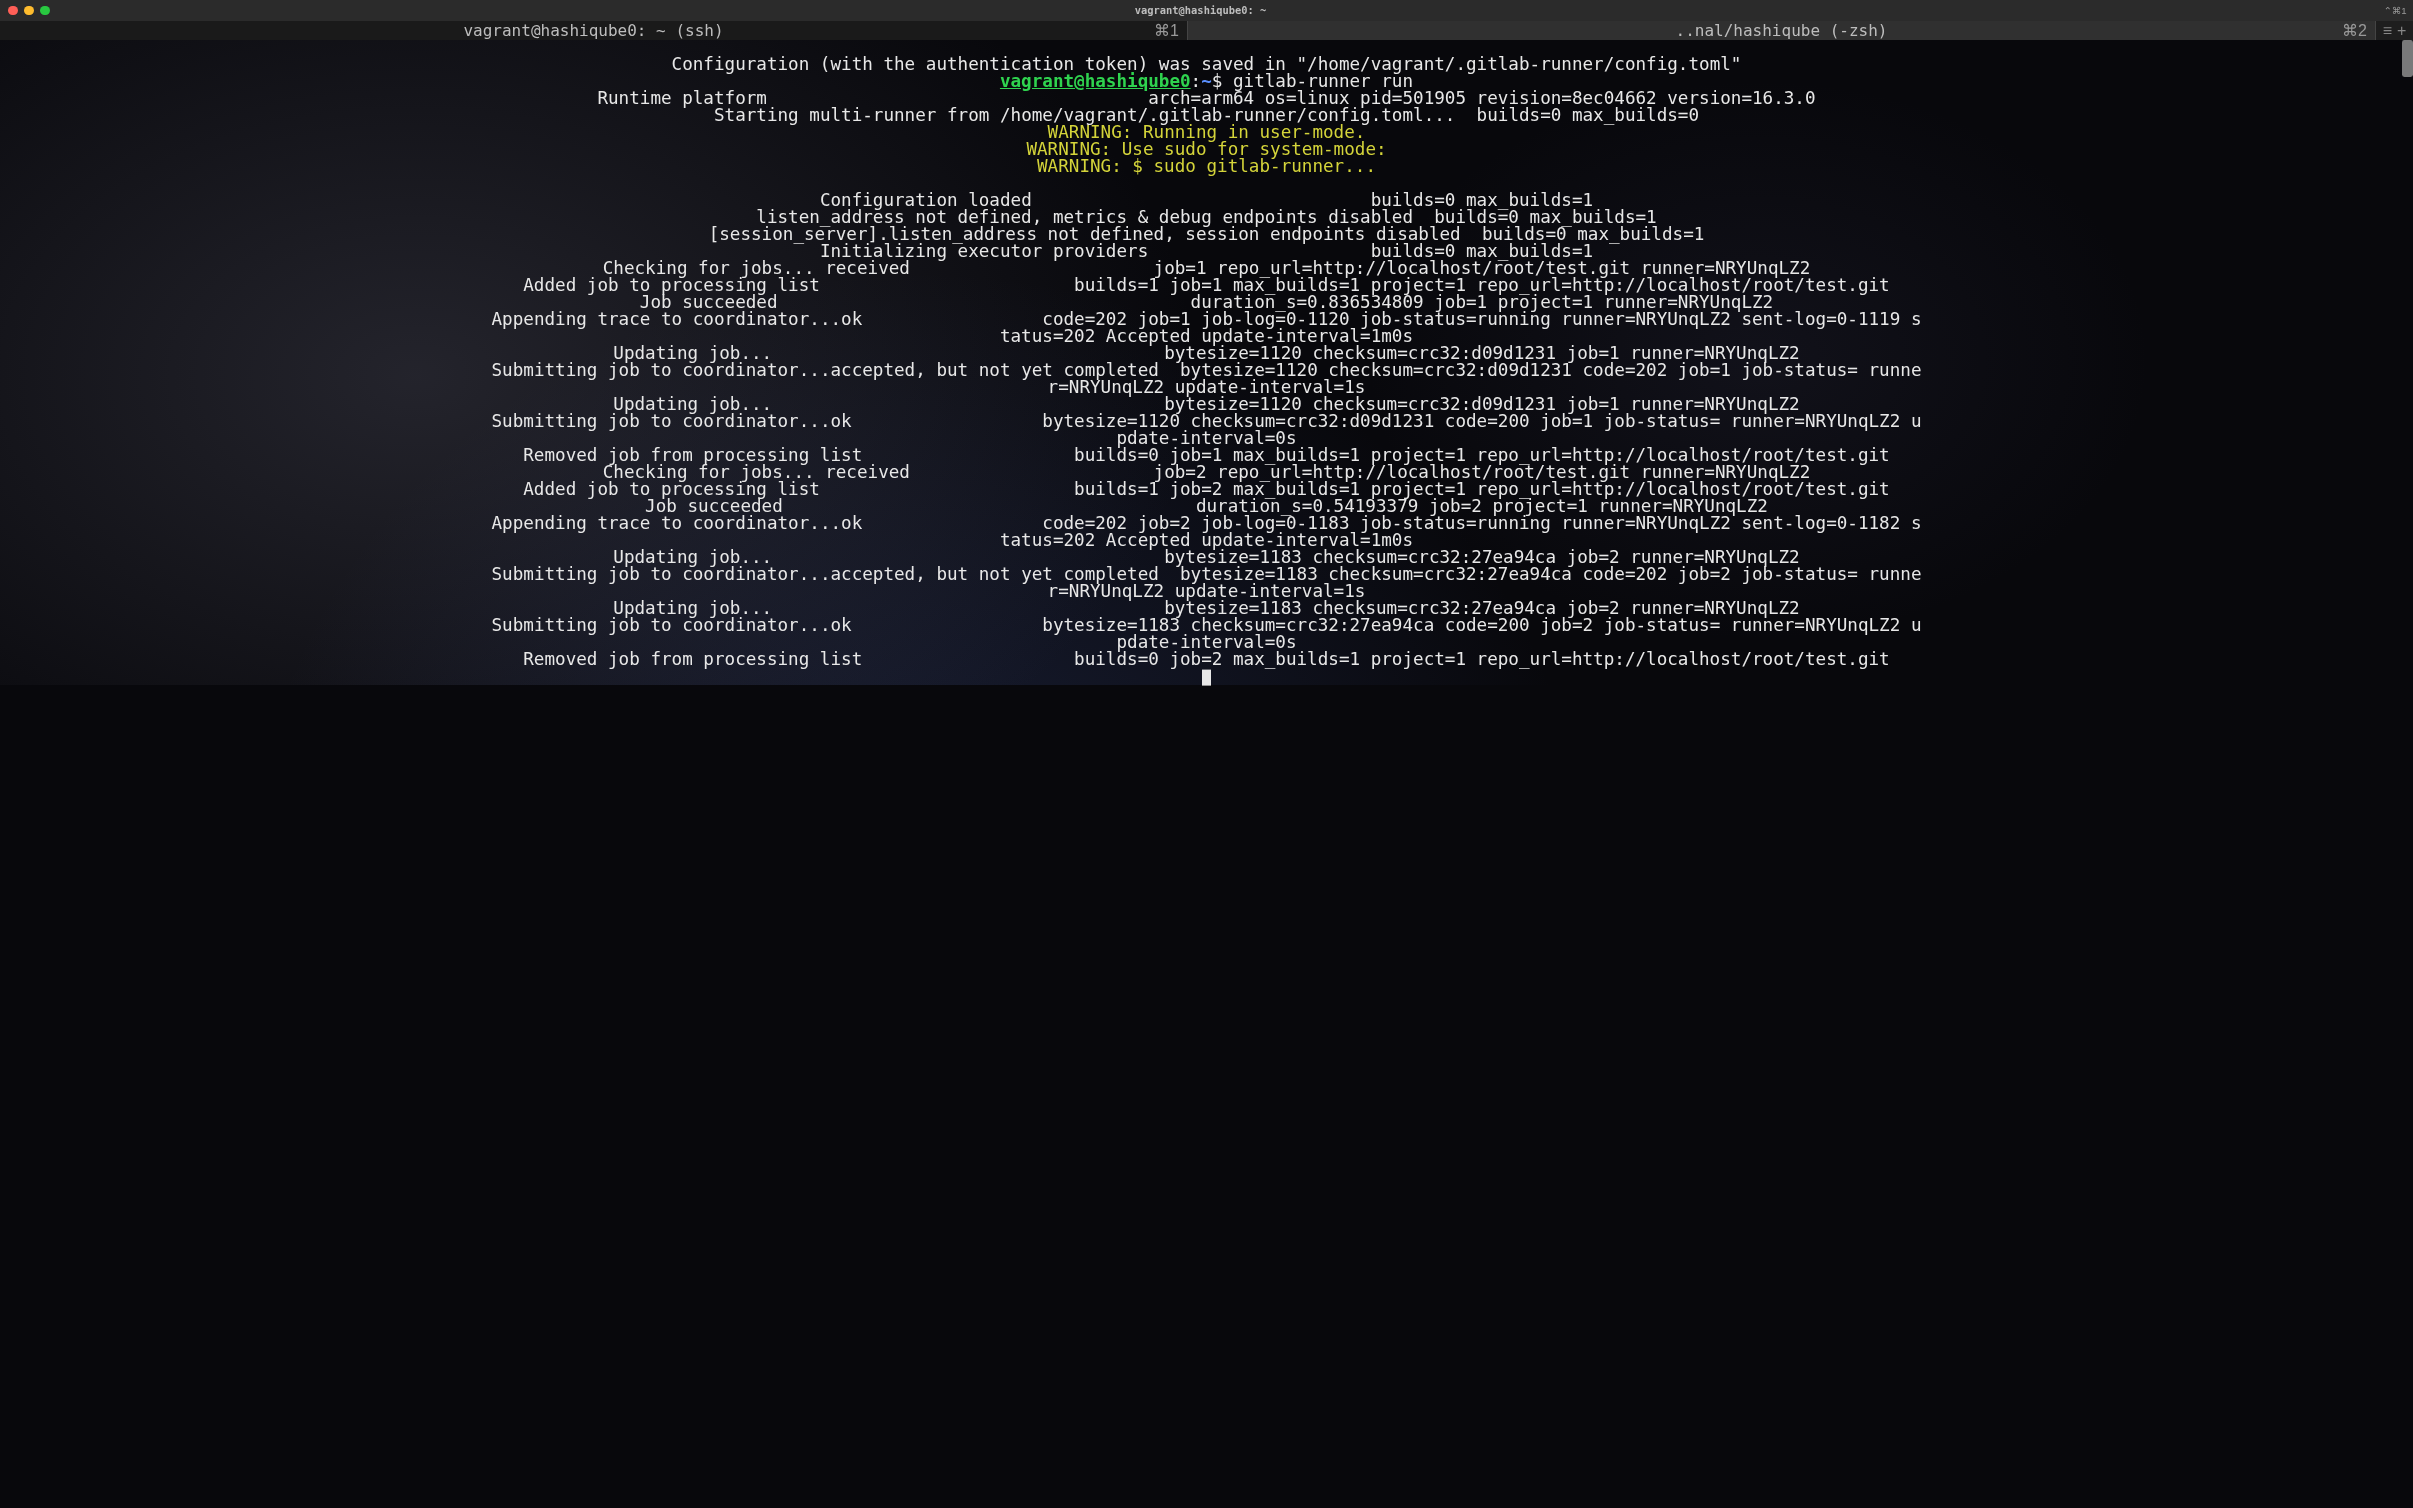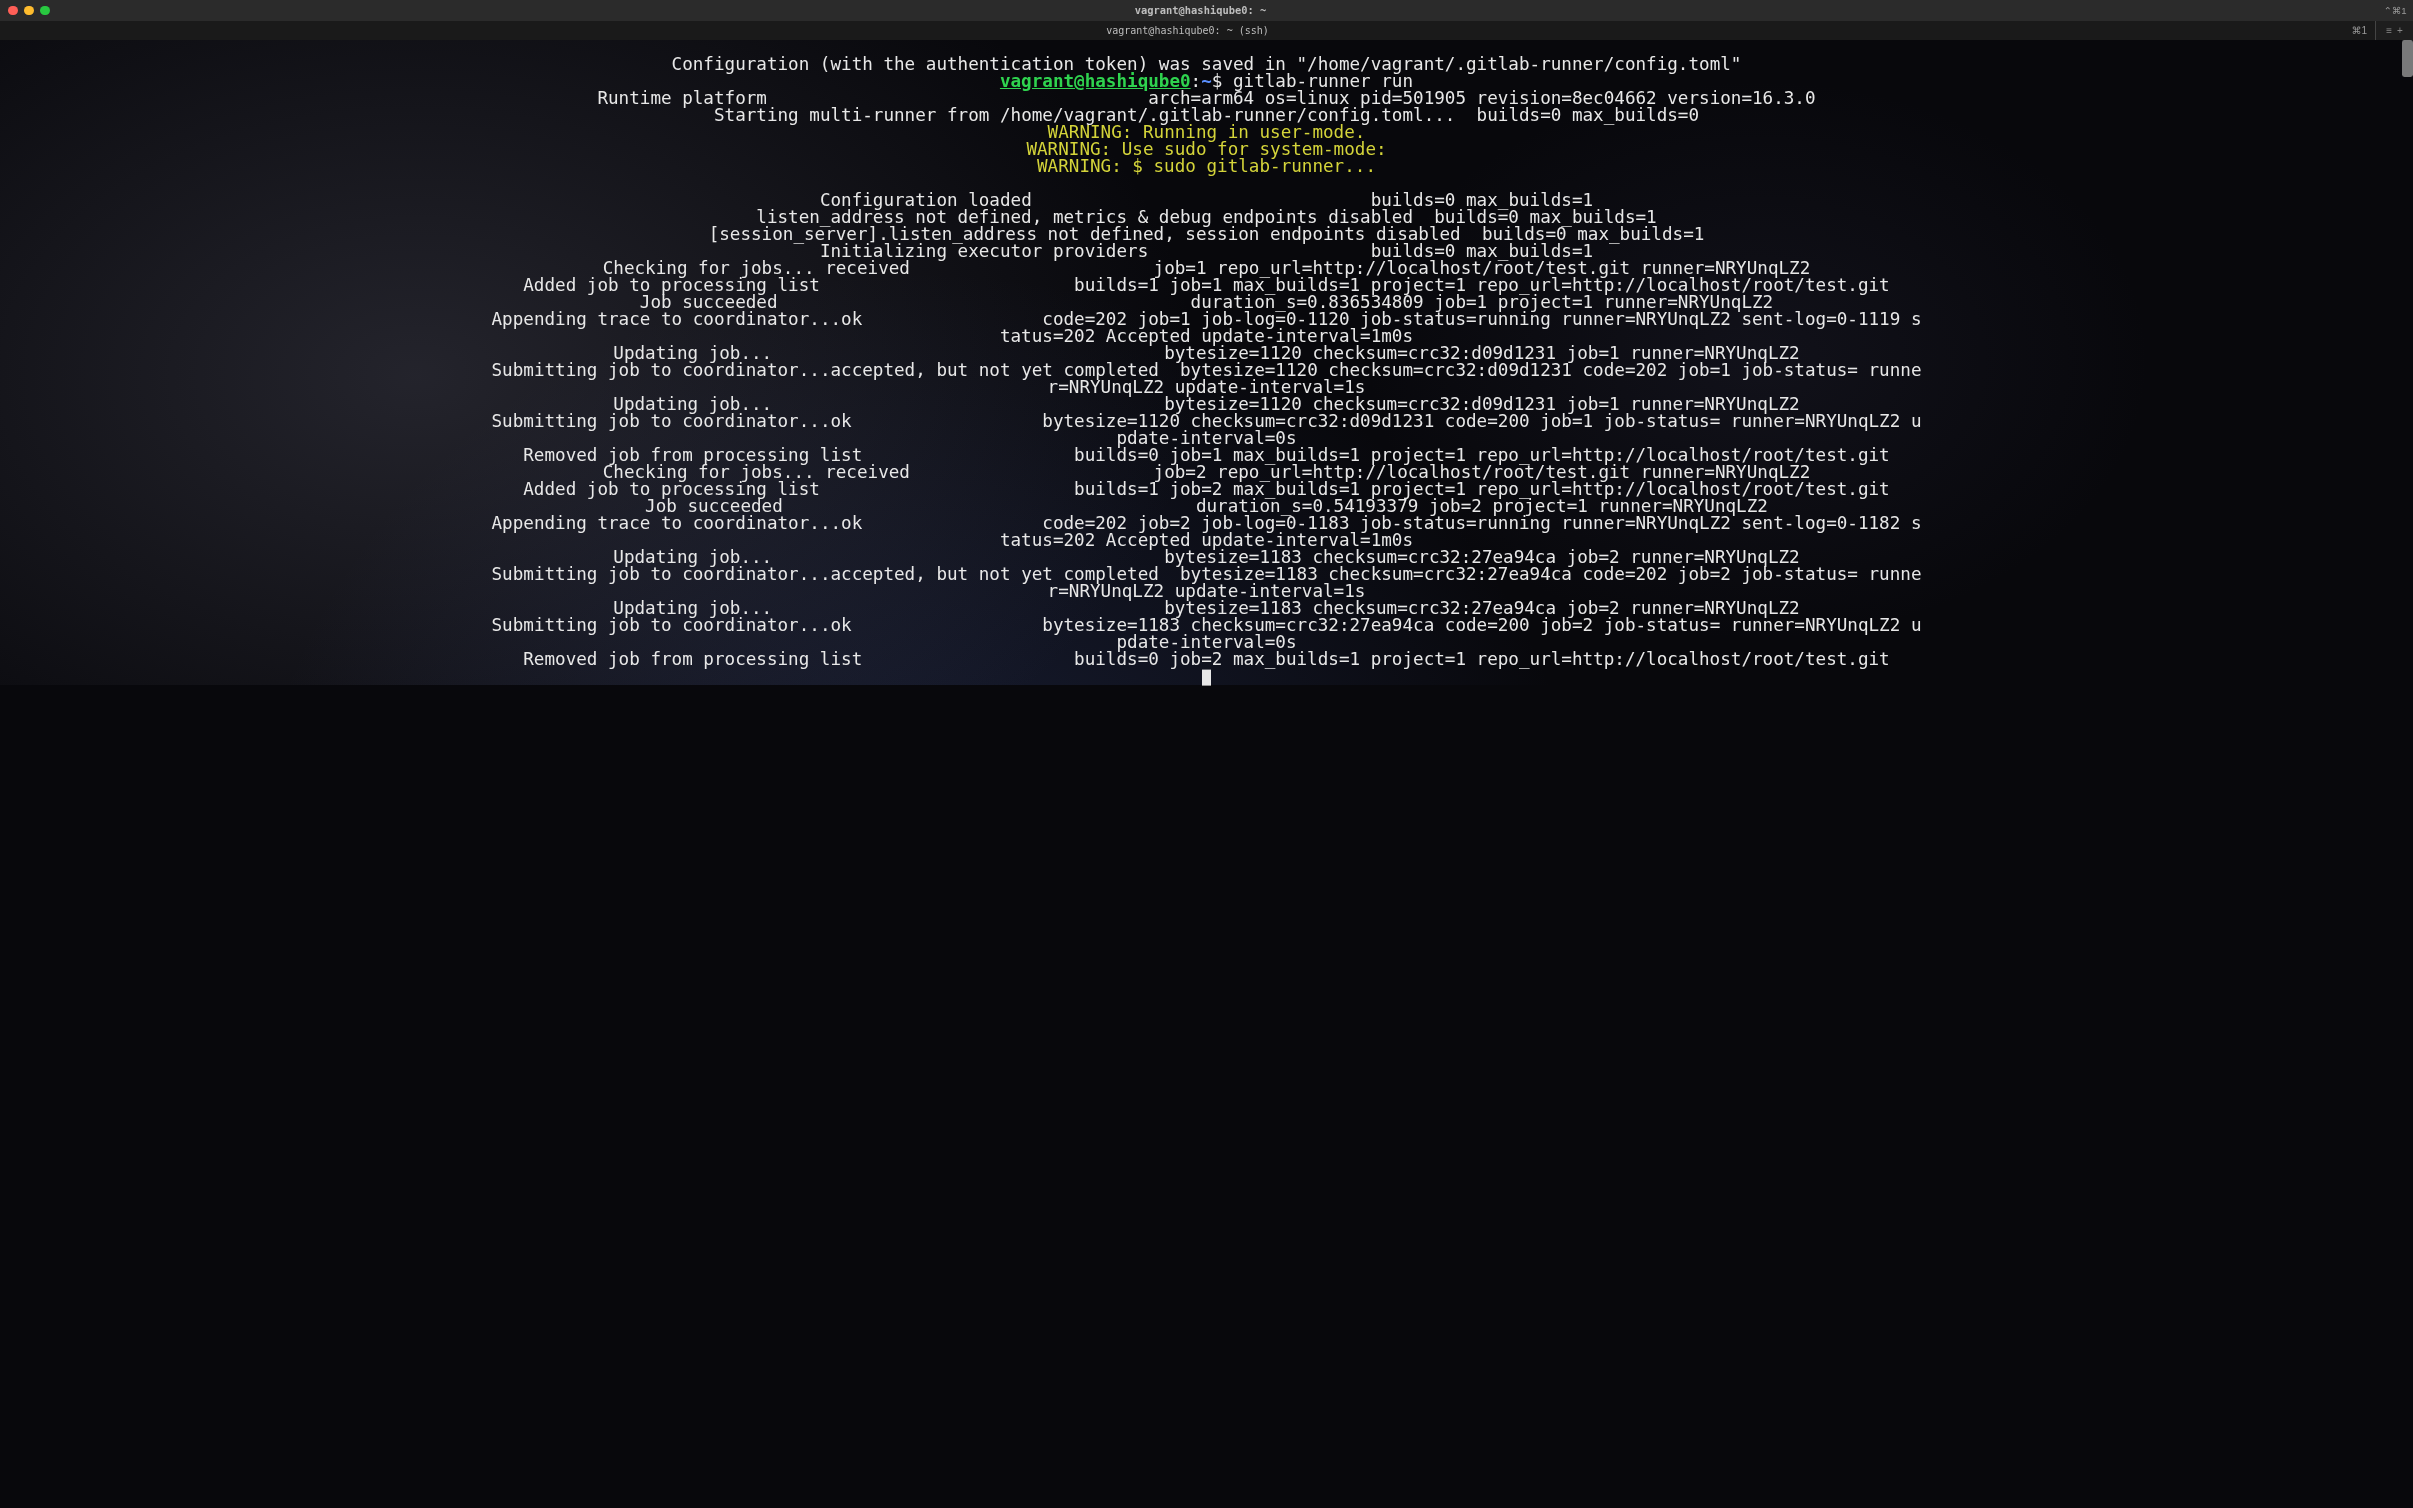--- a/index.html
+++ b/index.html
@@ -22,21 +22,21 @@
   
   .titlebar{height:21px;background:var(--bg-titlebar);display:flex;align-items:center;position:relative;font-size:10.4px;color:var(--fg-dim);}
   .traffic{display:flex;gap:6.4px;padding-left:8px;}
   .dot{width:9.6px;height:9.6px;border-radius:50%;}
   .d-red{background:var(--traffic-red);}
   .d-yel{background:var(--traffic-yellow);}
   .d-grn{background:var(--traffic-green);}
   .titlebar .title{position:absolute;left:0;right:12px;text-align:center;pointer-events:none;font-weight:600;}
   .titlebar .shortcut{position:absolute;right:6.4px;font-family:-apple-system,sans-serif;font-size:9.6px;color:#999;}
   
-  .tabbar{height:19px;background:var(--bg-tabbar);display:flex;align-items:stretch;font-size:10px;color:var(--fg-dim);}
+  .tabbar{height:19px;background:var(--bg-tabbar);display:flex;align-items:stretch;font-size:16px;color:var(--fg-dim);}
   .tab{flex:1;display:flex;align-items:center;justify-content:center;position:relative;border-right:0.8px solid var(--tab-border);background:var(--bg-tab-inactive);cursor:pointer;}
   .tab.active{background:var(--bg-tab-active);}
   .tab .sc{position:absolute;right:8px;font-family:-apple-system,sans-serif;color:#999;}
   .tabbar .trail{width:37px;display:flex;align-items:center;justify-content:center;gap:4.8px;color:#888;font-family:-apple-system,sans-serif;}
   .trail span{cursor:pointer;}
   
   .term{padding:16px 2.4px 0 2.4px;white-space:pre;letter-spacing:0;position:relative;background:radial-gradient(ellipse 1119px 719px at 416px 336px,rgba(110,110,130,.27),transparent 70%),radial-gradient(ellipse 959px 879px at 919px 847px,rgba(70,90,160,.28),transparent 70%),radial-gradient(ellipse 559px 400px at 1758px 320px,rgba(60,60,90,.18),transparent 70%);text-align:center;}
   .line{line-height:17px;height:17px;}
   .prompt-user{color:var(--green);font-weight:bold;text-decoration:underline;}
   .prompt-colon{color:var(--fg);}
@@ -59,20 +59,24 @@
   </div>
   <div class="title">vagrant@hashiqube0: ~</div>
   <div class="shortcut">⌃⌘1</div>
 </div>
 
 <div class="tabbar">
   <div class="tab active">
     <span>vagrant@hashiqube0: ~ (ssh)</span>
     <span class="sc">⌘1</span>
   </div>
+  <div class="tab">
+    <span>..nal/hashiqube (-zsh)</span>
+    <span class="sc">⌘2</span>
+  </div>
   <div class="trail">
     <span>≡</span>
     <span>+</span>
   </div>
 </div>
 
 <div class="term" id="term"><div class="line">Configuration (with the authentication token) was saved in "/home/vagrant/.gitlab-runner/config.toml"</div><div class="line"><span class="prompt-user">vagrant@hashiqube0</span><span class="prompt-colon">:</span><span class="prompt-path">~</span><span class="prompt-sym">$ </span><span class="cmd">gitlab-runner run</span></div><div class="line">Runtime platform                                    arch=arm64 os=linux pid=501905 revision=8ec04662 version=16.3.0</div><div class="line">Starting multi-runner from /home/vagrant/.gitlab-runner/config.toml...  builds=0 max_builds=0</div><div class="line warn">WARNING: Running in user-mode.</div><div class="line warn">WARNING: Use sudo for system-mode:</div><div class="line warn">WARNING: $ sudo gitlab-runner...</div><div class="line"> </div><div class="line">Configuration loaded                                builds=0 max_builds=1</div><div class="line">listen_address not defined, metrics &amp; debug endpoints disabled  builds=0 max_builds=1</div><div class="line">[session_server].listen_address not defined, session endpoints disabled  builds=0 max_builds=1</div><div class="line">Initializing executor providers                     builds=0 max_builds=1</div><div class="line">Checking for jobs... received                       job=1 repo_url=http://localhost/root/test.git runner=NRYUnqLZ2</div><div class="line">Added job to processing list                        builds=1 job=1 max_builds=1 project=1 repo_url=http://localhost/root/test.git</div><div class="line">Job succeeded                                       duration_s=0.836534809 job=1 project=1 runner=NRYUnqLZ2</div><div class="line">Appending trace to coordinator...ok                 code=202 job=1 job-log=0-1120 job-status=running runner=NRYUnqLZ2 sent-log=0-1119 s</div><div class="line">tatus=202 Accepted update-interval=1m0s</div><div class="line">Updating job...                                     bytesize=1120 checksum=crc32:d09d1231 job=1 runner=NRYUnqLZ2</div><div class="line">Submitting job to coordinator...accepted, but not yet completed  bytesize=1120 checksum=crc32:d09d1231 code=202 job=1 job-status= runne</div><div class="line">r=NRYUnqLZ2 update-interval=1s</div><div class="line">Updating job...                                     bytesize=1120 checksum=crc32:d09d1231 job=1 runner=NRYUnqLZ2</div><div class="line">Submitting job to coordinator...ok                  bytesize=1120 checksum=crc32:d09d1231 code=200 job=1 job-status= runner=NRYUnqLZ2 u</div><div class="line">pdate-interval=0s</div><div class="line">Removed job from processing list                    builds=0 job=1 max_builds=1 project=1 repo_url=http://localhost/root/test.git</div><div class="line">Checking for jobs... received                       job=2 repo_url=http://localhost/root/test.git runner=NRYUnqLZ2</div><div class="line">Added job to processing list                        builds=1 job=2 max_builds=1 project=1 repo_url=http://localhost/root/test.git</div><div class="line">Job succeeded                                       duration_s=0.54193379 job=2 project=1 runner=NRYUnqLZ2</div><div class="line">Appending trace to coordinator...ok                 code=202 job=2 job-log=0-1183 job-status=running runner=NRYUnqLZ2 sent-log=0-1182 s</div><div class="line">tatus=202 Accepted update-interval=1m0s</div><div class="line">Updating job...                                     bytesize=1183 checksum=crc32:27ea94ca job=2 runner=NRYUnqLZ2</div><div class="line">Submitting job to coordinator...accepted, but not yet completed  bytesize=1183 checksum=crc32:27ea94ca code=202 job=2 job-status= runne</div><div class="line">r=NRYUnqLZ2 update-interval=1s</div><div class="line">Updating job...                                     bytesize=1183 checksum=crc32:27ea94ca job=2 runner=NRYUnqLZ2</div><div class="line">Submitting job to coordinator...ok                  bytesize=1183 checksum=crc32:27ea94ca code=200 job=2 job-status= runner=NRYUnqLZ2 u</div><div class="line">pdate-interval=0s</div><div class="line">Removed job from processing list                    builds=0 job=2 max_builds=1 project=1 repo_url=http://localhost/root/test.git</div><div class="line"><span class="cursor"></span></div></div>
 <div class="sbar"></div>
 
 

